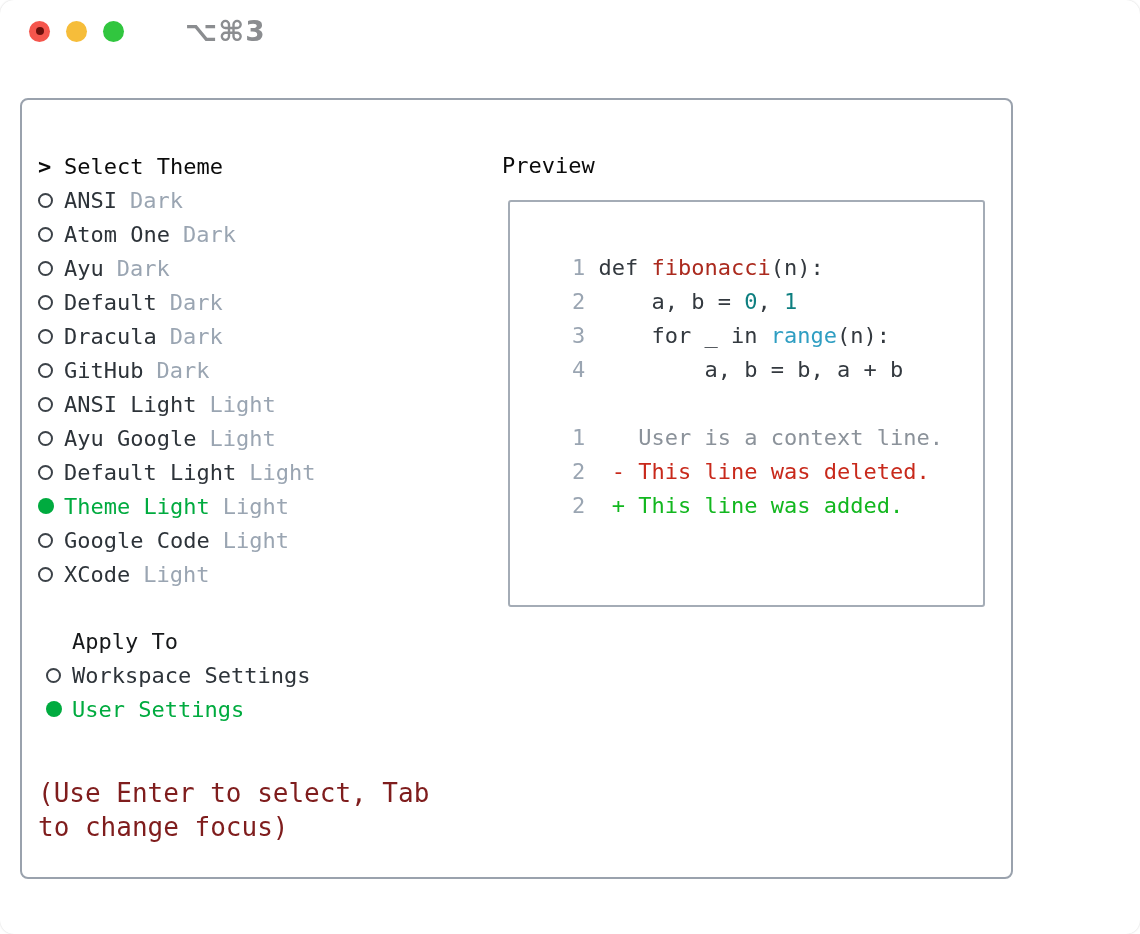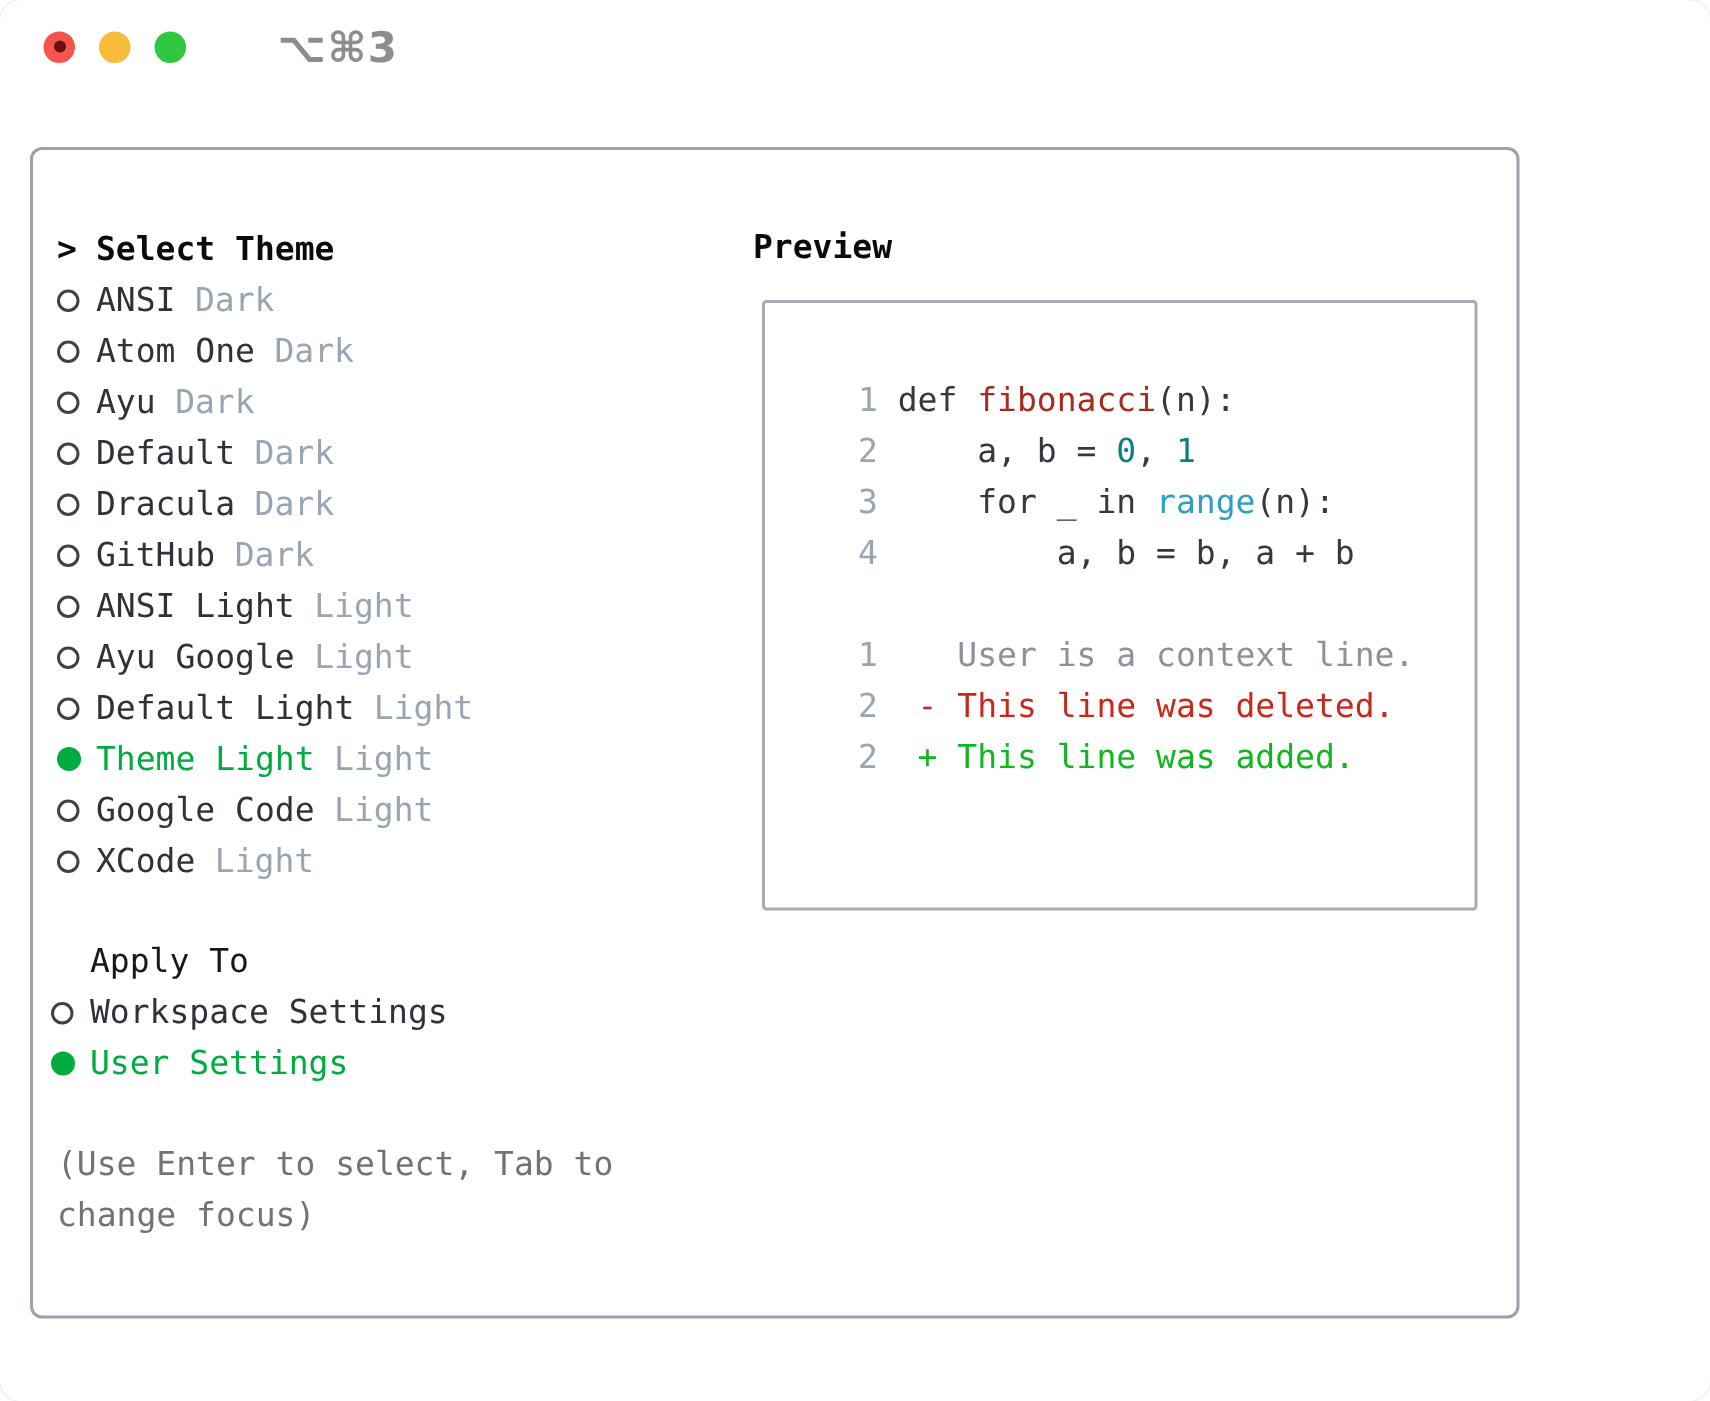--- a/index.html
+++ b/index.html
@@ -24,31 +24,31 @@
   .tl-green{background:var(--traffic-green);}
   .tl-inner{width:8px;height:8px;border-radius:50%;background:#6b0f0b;}
   .window-title{margin-left:45px;font-family:"DejaVu Sans","Liberation Sans",sans-serif;
                 font-weight:bold;font-size:28px;color:var(--titlebar-gray);letter-spacing:1px;}
   
   .panel{position:absolute;left:20px;top:98px;width:989px;height:777px;
          border:2px solid var(--panel-border);border-radius:8px;background:#fff;}
   .row{display:flex;align-items:center;height:34px;font-size:22px;white-space:pre;}
   .marker{width:26px;display:flex;align-items:center;flex:0 0 auto;}
   .caret{font-weight:bold;color:#0b0b0b;display:inline-block;}
-  .header-label{font-weight:bold;color:#0b0b0b;}
+  .header-label{font-weight:normal;color:#0b0b0b;}
   .plain-label{color:#16181a;}
   .theme-name{color:#2d3339;}
   .theme-name.selected{color:var(--accent-green);}
   .suffix{color:var(--muted-gray);margin-left:13px;}
   .dot{width:15px;height:15px;border-radius:50%;border:2px solid #3c4248;box-sizing:border-box;}
   .dot-filled{width:16px;height:16px;border:none;background:var(--accent-green);}
   .left-col{position:absolute;left:16px;top:49px;}
-  .apply-col{position:absolute;left:12px;top:524px;}
-  .hint{position:absolute;left:16px;top:660px;width:400px;font-size:22px;
-        line-height:34px;color:#737373;}
+  .apply-col{position:absolute;left:24px;top:524px;}
+  .hint{position:absolute;left:16px;top:676px;width:400px;font-size:26px;
+        line-height:34px;color:#7f1d1d;}
   
   .preview-title{position:absolute;left:480px;top:49px;height:34px;
                  line-height:34px;font-size:22px;}
   .preview-box{position:absolute;left:486px;top:100px;width:473px;height:403px;
                border:2px solid #a4acb6;border-radius:3px;box-sizing:content-box;
                overflow:hidden;background:#fff;}
   .preview-code{padding:49px 0 0 18px;margin-left:44px;}
   .pline{height:34px;line-height:34px;font-size:22px;white-space:pre;}
   .ln{color:var(--muted-gray);}
   .tk-code{color:var(--code-text);}

